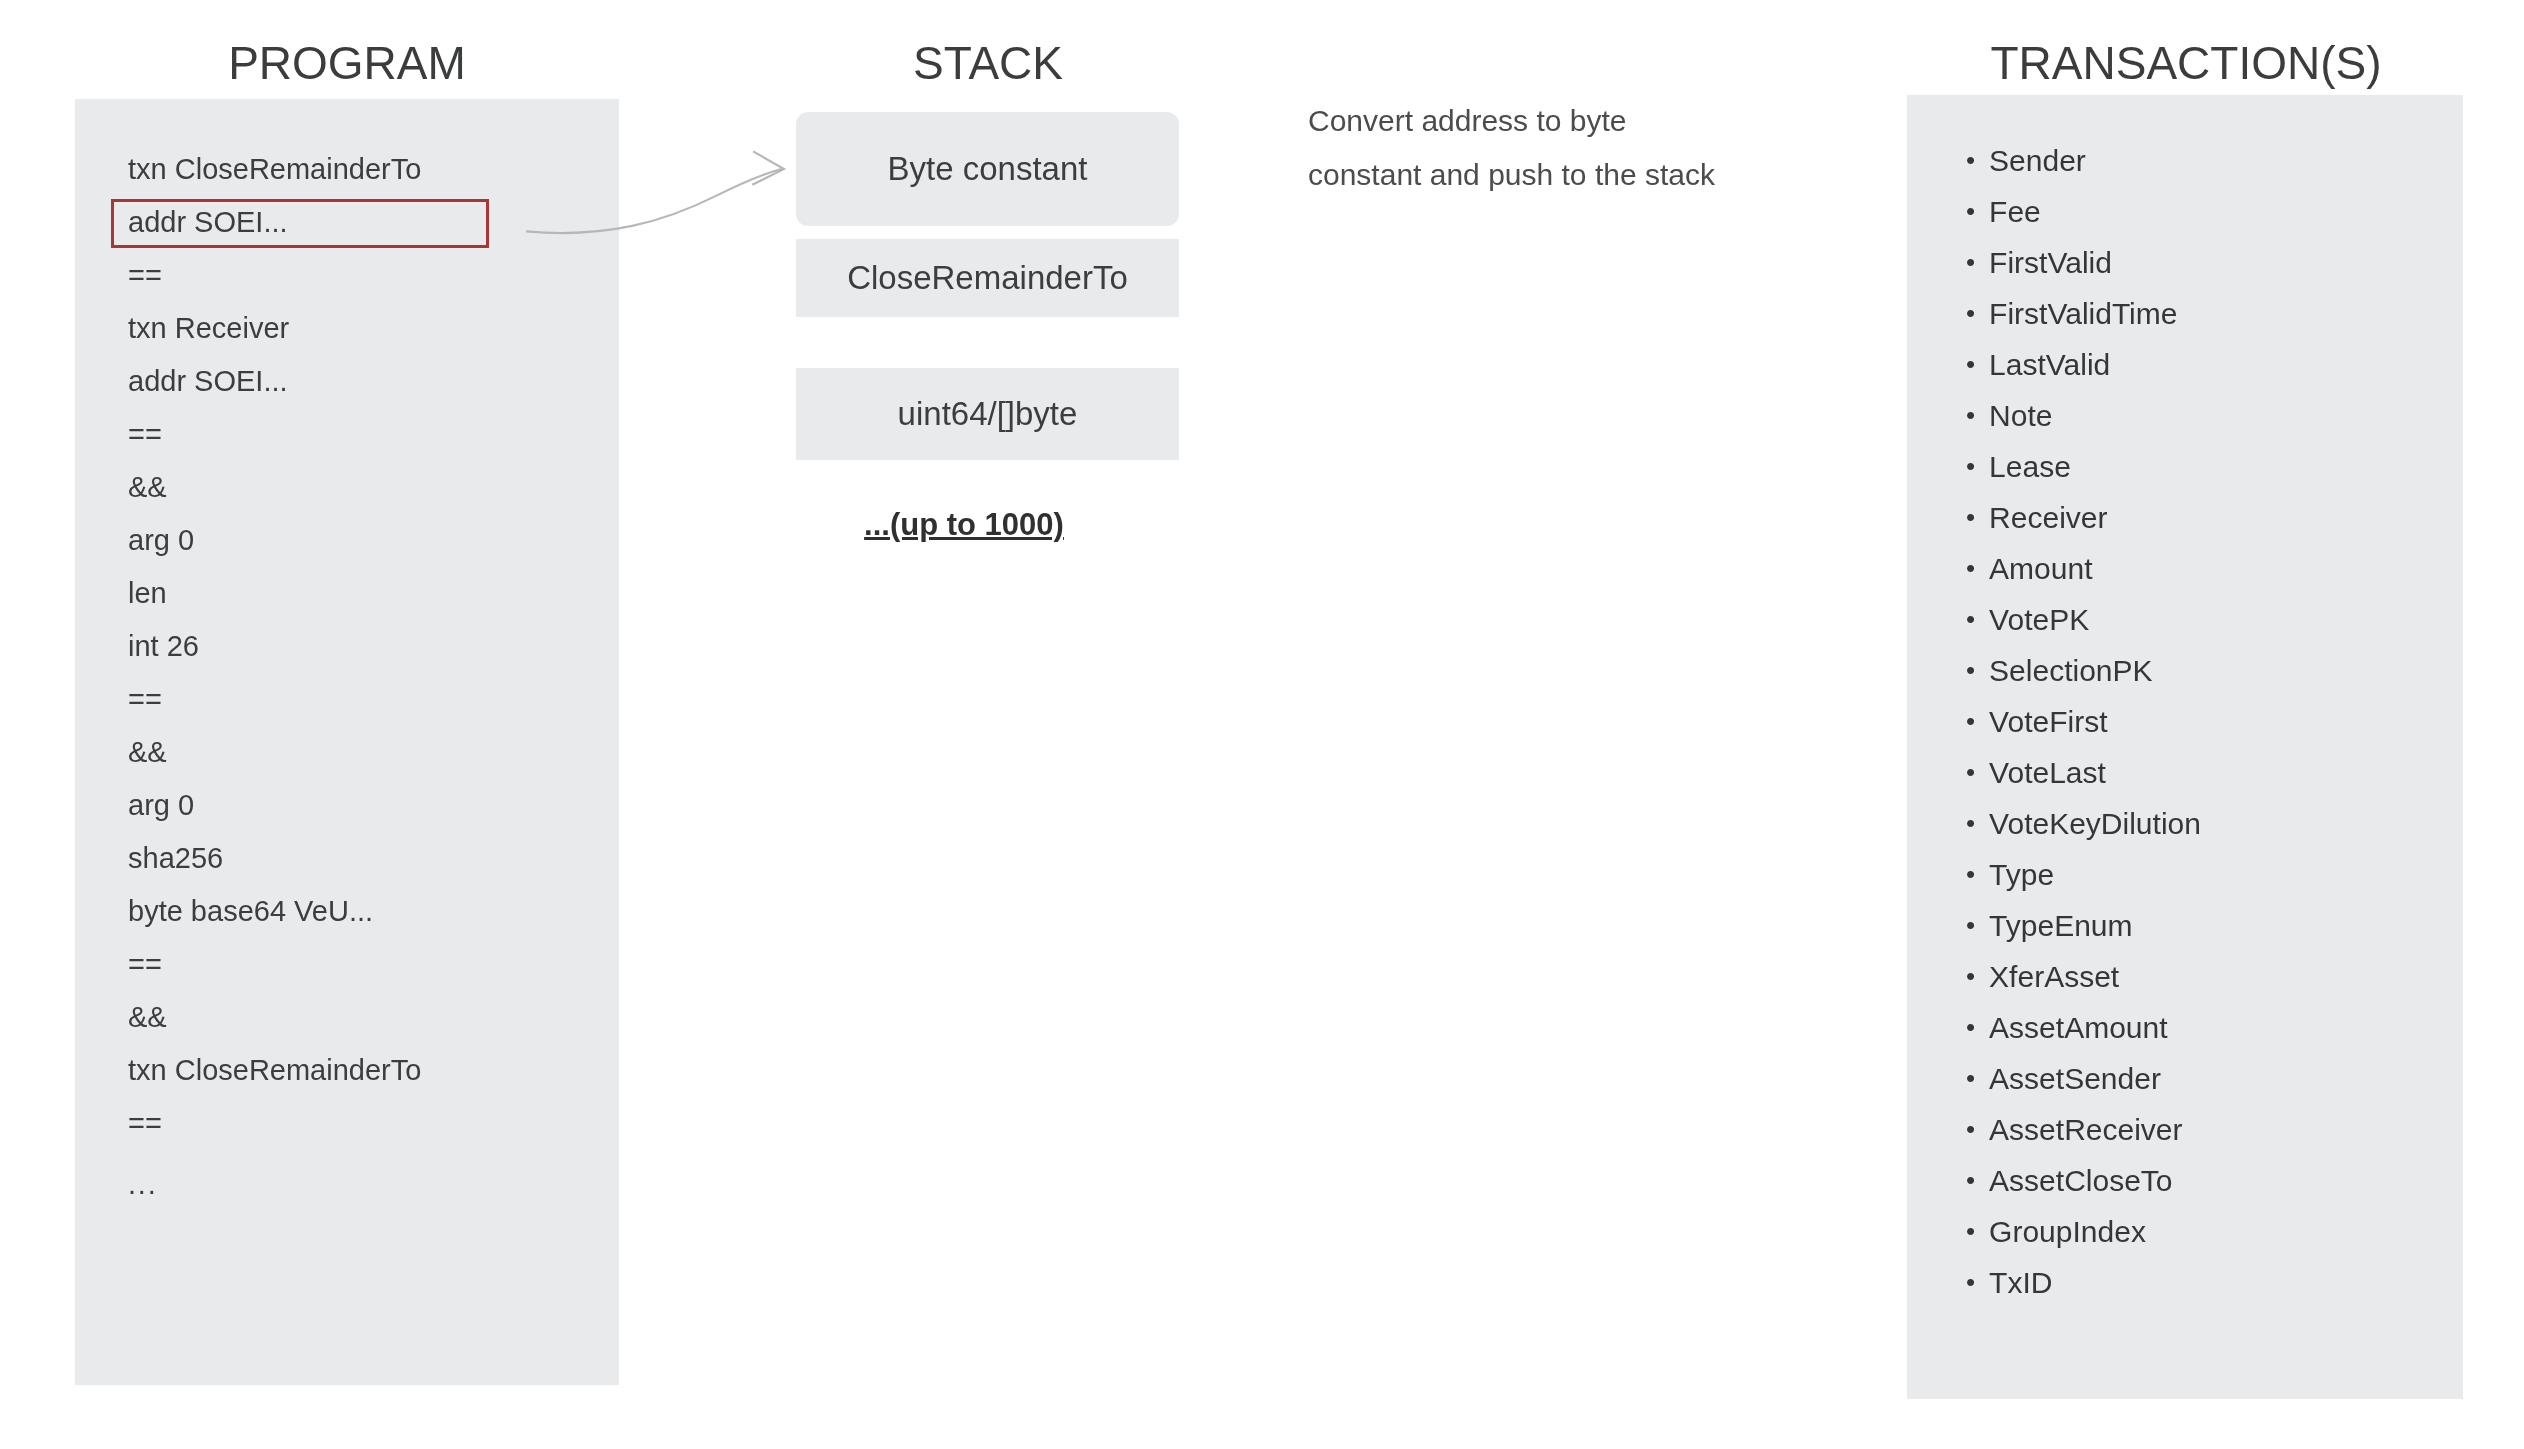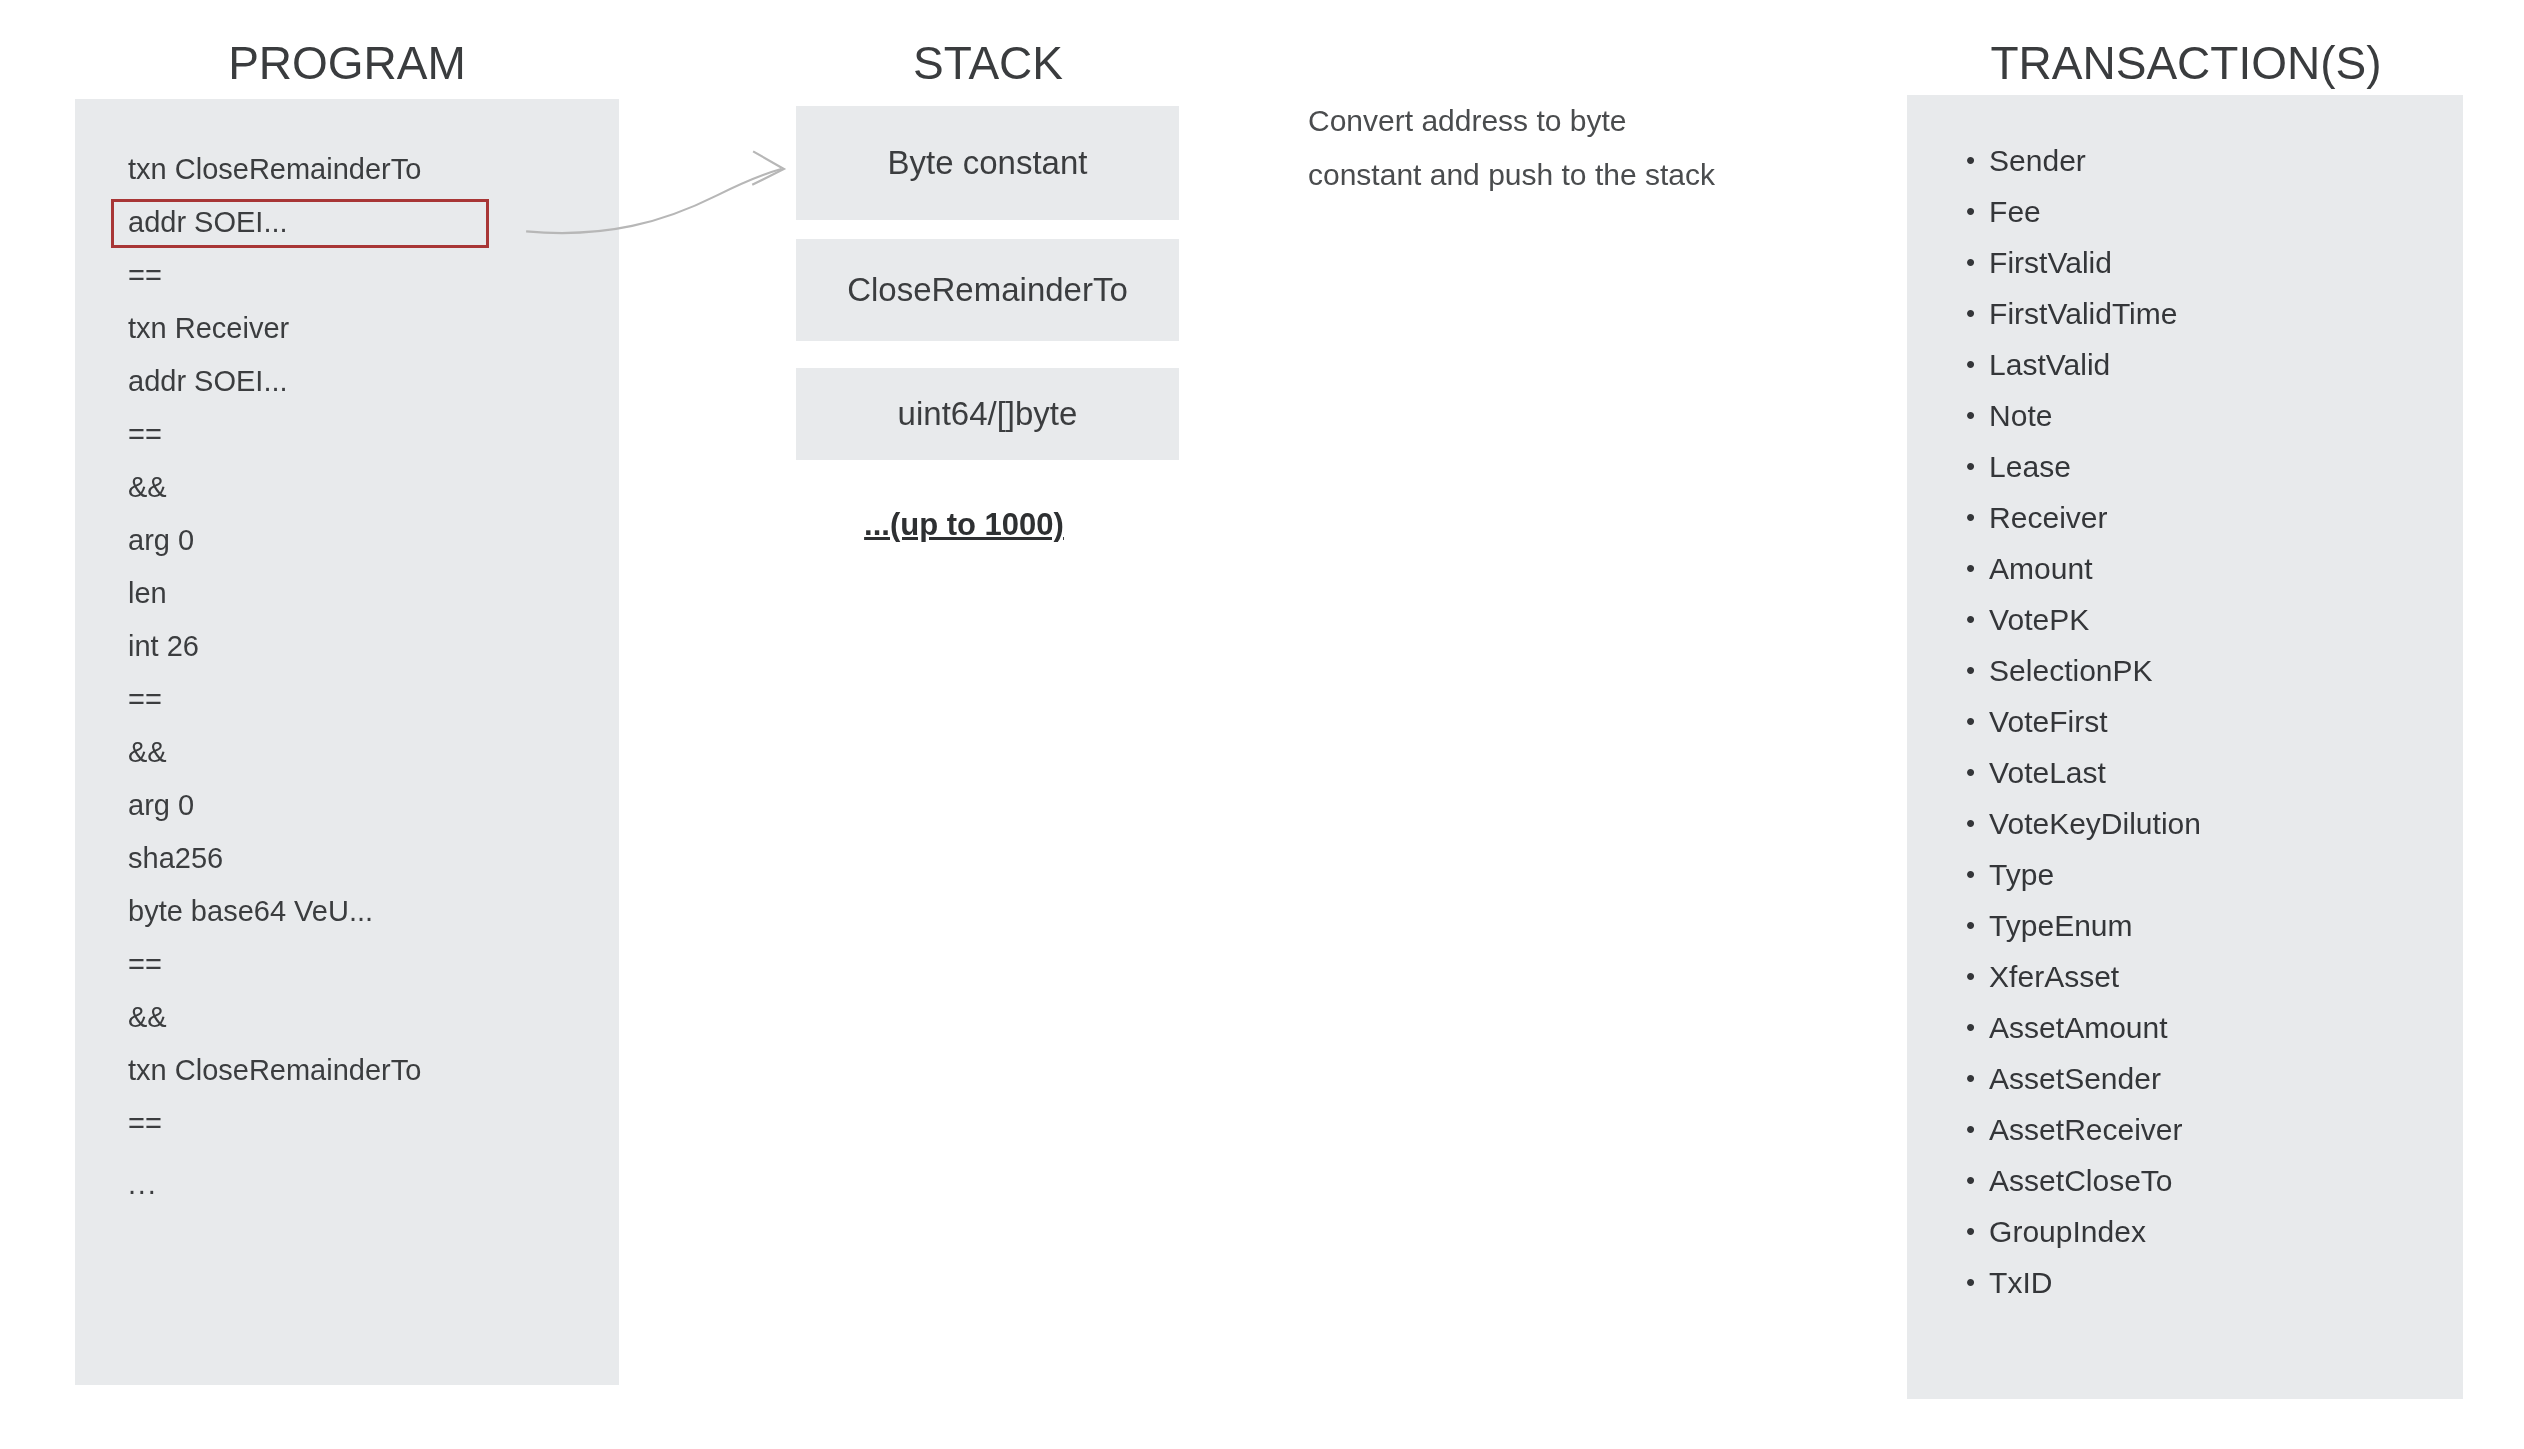--- a/index.html
+++ b/index.html
@@ -26,22 +26,22 @@
   .code-line.last{margin-top:8px;letter-spacing:1.8px;}
 
   
   .highlight-box{position:absolute;left:111px;top:199px;width:372px;height:43px;
                  border:3.5px solid var(--highlight_border,#a83636);background:transparent;}
 
   
   .stack-box{position:absolute;left:796px;width:383px;background:var(--panel_bg,#e8eaec);
              display:flex;align-items:center;justify-content:center;
              font-size:33px;color:var(--stack_text,#3b3d3f);}
-  #stack-boxes .stack-box:nth-child(1){top:106px;height:114px;}
-  #stack-boxes .stack-box:nth-child(2){top:239px;height:102px;text-align:right;}
+  #stack-boxes .stack-box:nth-child(1){top:112px;height:114px;border-radius:12px;}
+  #stack-boxes .stack-box:nth-child(2){top:239px;height:78px;text-align:right;}
   #stack-boxes .stack-box:nth-child(3){top:368px;height:92px;}
 
   .stack-note{position:absolute;left:964px;top:525px;transform:translate(-50%,-50%);
               font-size:31px;font-weight:bold;color:var(--note_text,#2e3032);white-space:nowrap;text-decoration:underline;}
 
   
   .annotation{position:absolute;left:1308px;top:94px;font-size:30px;line-height:54px;
               color:var(--annotation_text,#4a4c4e);white-space:nowrap;}
 
   

